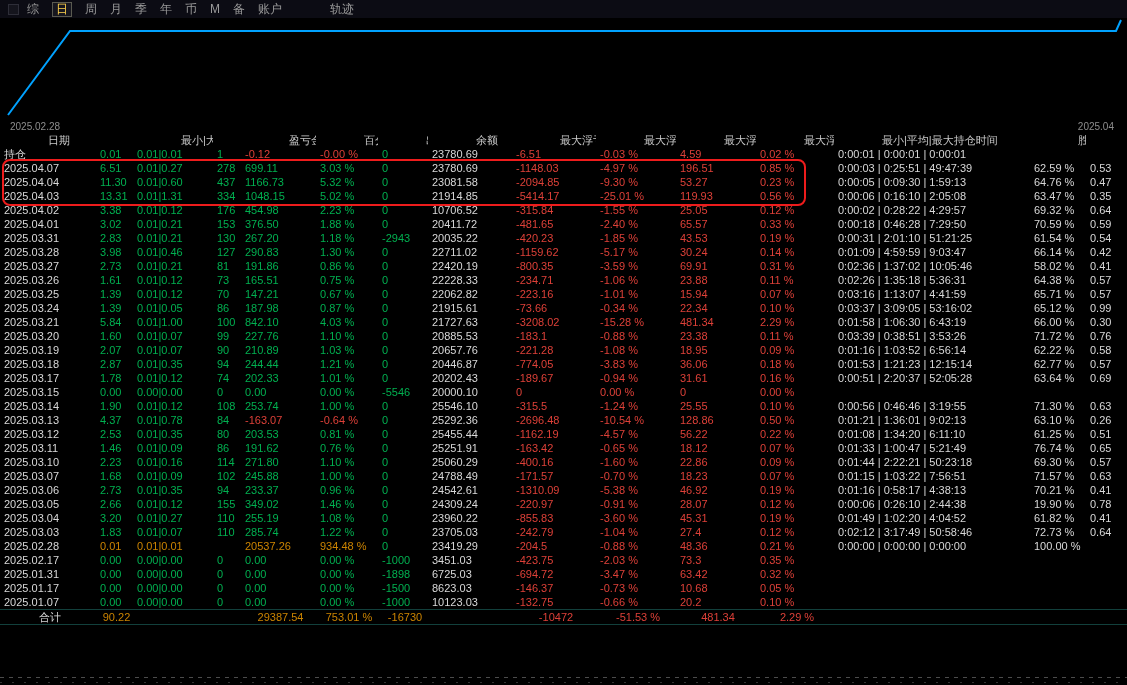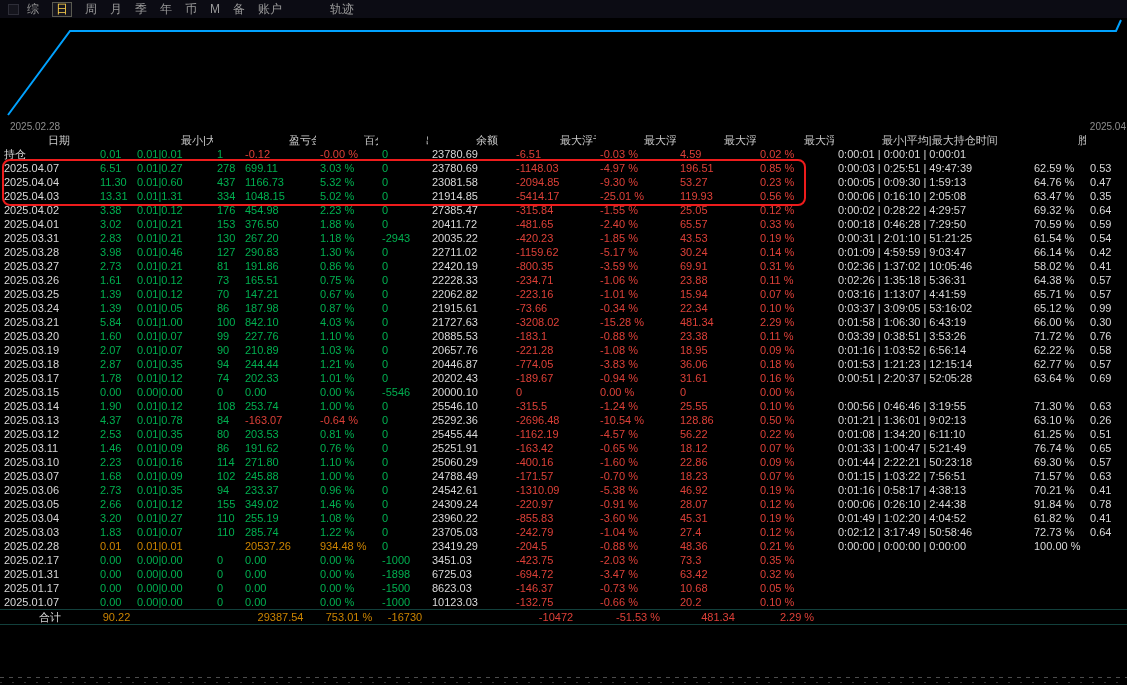--- a/index.html
+++ b/index.html
@@ -13,21 +13,21 @@
   .menu-item{cursor:default;line-height:16px;}
   .menu-item.selected{color:#ffd24d;background:#17171f;border:1px solid #5a5a50;padding:0 3px;line-height:13px;}
   .menu-right{margin-left:48px;color:#9a9a9a;}
 
   
   .chart{position:absolute;top:18px;left:0;width:1127px;height:115px;background:#000;}
   .chart svg{display:block;}
   .chart-line{fill:none;stroke:#00a2ff;stroke-width:2;}
   .chart-label{position:absolute;bottom:1px;font-size:10px;color:#8d8d8d;}
   .chart-label.start{left:10px;}
-  .chart-label.end{right:1px;}
+  .chart-label.end{right:13px;}
 
   
   table.stats{position:absolute;top:133px;left:0;width:1127px;border-collapse:collapse;table-layout:fixed;}
   table.stats th,table.stats td{padding:0 0 0 4px;margin:0;text-align:left;white-space:nowrap;overflow:hidden;height:14px;line-height:14px;font-size:11px;font-weight:normal;}
   table.stats th{color:#c8c8c8;padding-left:48px;}
   .c-white{color:#d8d8d8;}
   .c-green{color:#00b050;}
   .c-red{color:#dd4038;}
   .c-amber{color:#cc8400;}
   tr.total-row td{border-top:1px solid #12403c;border-bottom:1px solid #12403c;text-align:center;}
@@ -176,21 +176,21 @@
           <td class="c-white">0.35</td>
         </tr>
         <tr>
           <td class="c-white">2025.04.02</td>
           <td class="c-green">3.38</td>
           <td class="c-green">0.01|0.12</td>
           <td class="c-green">176</td>
           <td class="c-green">454.98</td>
           <td class="c-green">2.23 %</td>
           <td class="c-green">0</td>
-          <td class="c-white">27385.47</td>
+          <td class="c-white">10706.52</td>
           <td class="c-red">-315.84</td>
           <td class="c-red">-1.55 %</td>
           <td class="c-red">25.05</td>
           <td class="c-red">0.12 %</td>
           <td class="c-white">0:00:02 | 0:28:22 | 4:29:57</td>
           <td class="c-white">69.32 %</td>
           <td class="c-white">0.64</td>
         </tr>
         <tr>
           <td class="c-white">2025.04.01</td>
@@ -539,21 +539,21 @@
           <td class="c-green">155</td>
           <td class="c-green">349.02</td>
           <td class="c-green">1.46 %</td>
           <td class="c-green">0</td>
           <td class="c-white">24309.24</td>
           <td class="c-red">-220.97</td>
           <td class="c-red">-0.91 %</td>
           <td class="c-red">28.07</td>
           <td class="c-red">0.12 %</td>
           <td class="c-white">0:00:06 | 0:26:10 | 2:44:38</td>
-          <td class="c-white">91.84 %</td>
+          <td class="c-white">19.90 %</td>
           <td class="c-white">0.78</td>
         </tr>
         <tr>
           <td class="c-white">2025.03.04</td>
           <td class="c-green">3.20</td>
           <td class="c-green">0.01|0.27</td>
           <td class="c-green">110</td>
           <td class="c-green">255.19</td>
           <td class="c-green">1.08 %</td>
           <td class="c-green">0</td>

